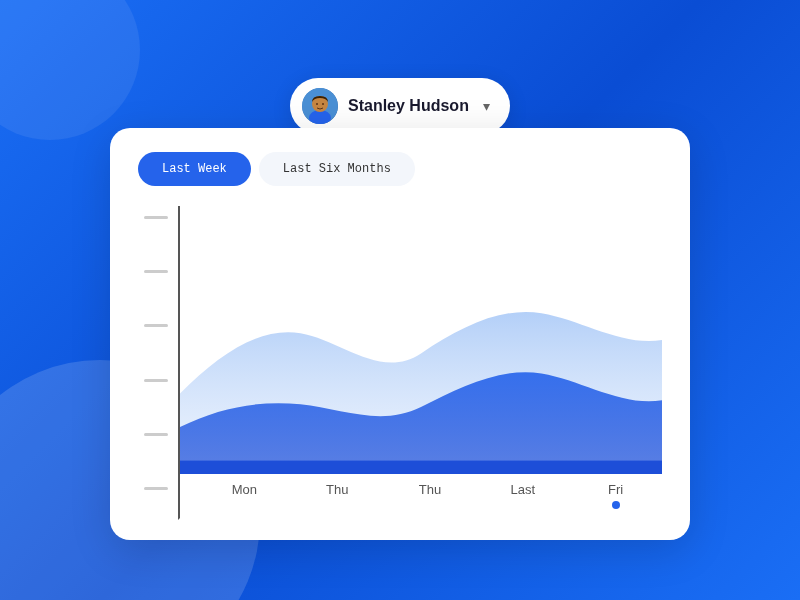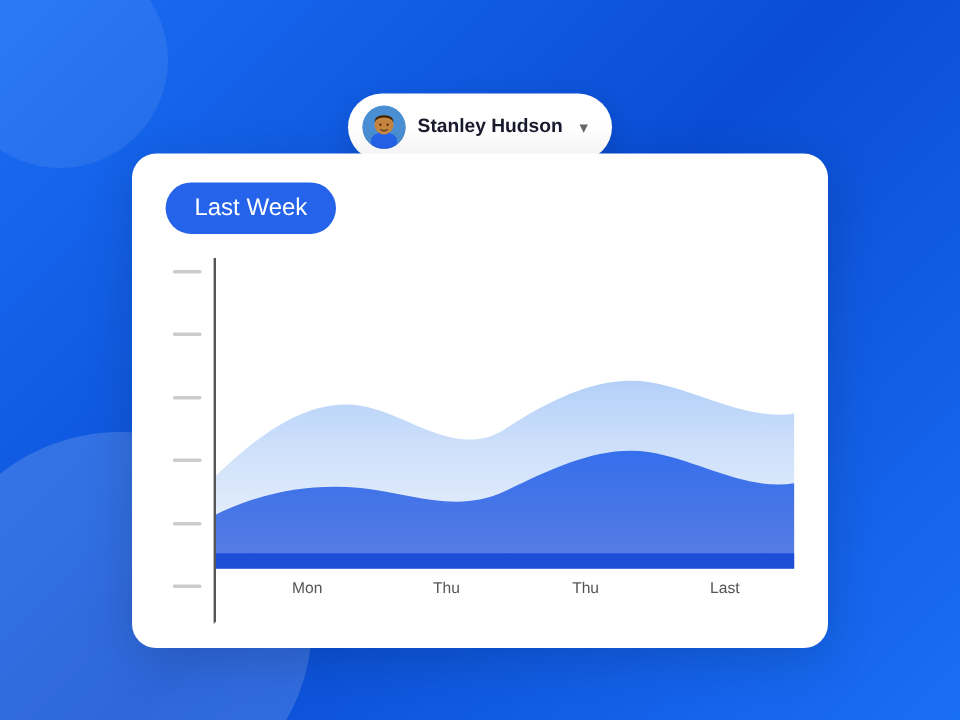--- a/index.html
+++ b/index.html
@@ -116,23 +116,24 @@
       display: flex;
       gap: 8px;
       margin-bottom: 20px;
     }
 
     .tab-btn {
       padding: 10px 24px;
       border-radius: 50px;
       border: none;
       cursor: pointer;
-      font-size: 20px;
+      font-size: 12px;
       font-weight: 500;
       transition: all 0.2s;
+      font-family: Liberation Mono, monospace;
     }
 
     .tab-btn.active {
       background: #2563eb;
       color: white;
     }
 
     .tab-btn.inactive {
       background: #f3f6fb;
       color: #333;
@@ -241,20 +242,21 @@
     </div>
     <span class="user-name">Stanley Hudson</span>
   </div>
   <span class="chevron-icon">▾</span>
 </div>
 
 <div class="card">
 
   <div class="tabs">
     <button class="tab-btn active">Last Week</button>
+    <button class="tab-btn inactive">Last Six Months</button>
   </div>
 
   <div class="chart-container">
 
     <div class="y-axis">
       <div class="y-tick"></div>
       <div class="y-tick"></div>
       <div class="y-tick"></div>
       <div class="y-tick"></div>
       <div class="y-tick"></div>
@@ -305,16 +307,20 @@
         </div>
         <div class="x-label-group">
           <span class="x-label">Thu</span>
         </div>
         <div class="x-label-group">
           <span class="x-label">Thu</span>
         </div>
         <div class="x-label-group">
           <span class="x-label">Last</span>
         </div>
+        <div class="x-label-group">
+          <span class="x-label">Fri</span>
+          <div class="x-dot visible"></div>
+        </div>
       </div>
     </div>
   </div>
 </div>
 
 </body></html>

